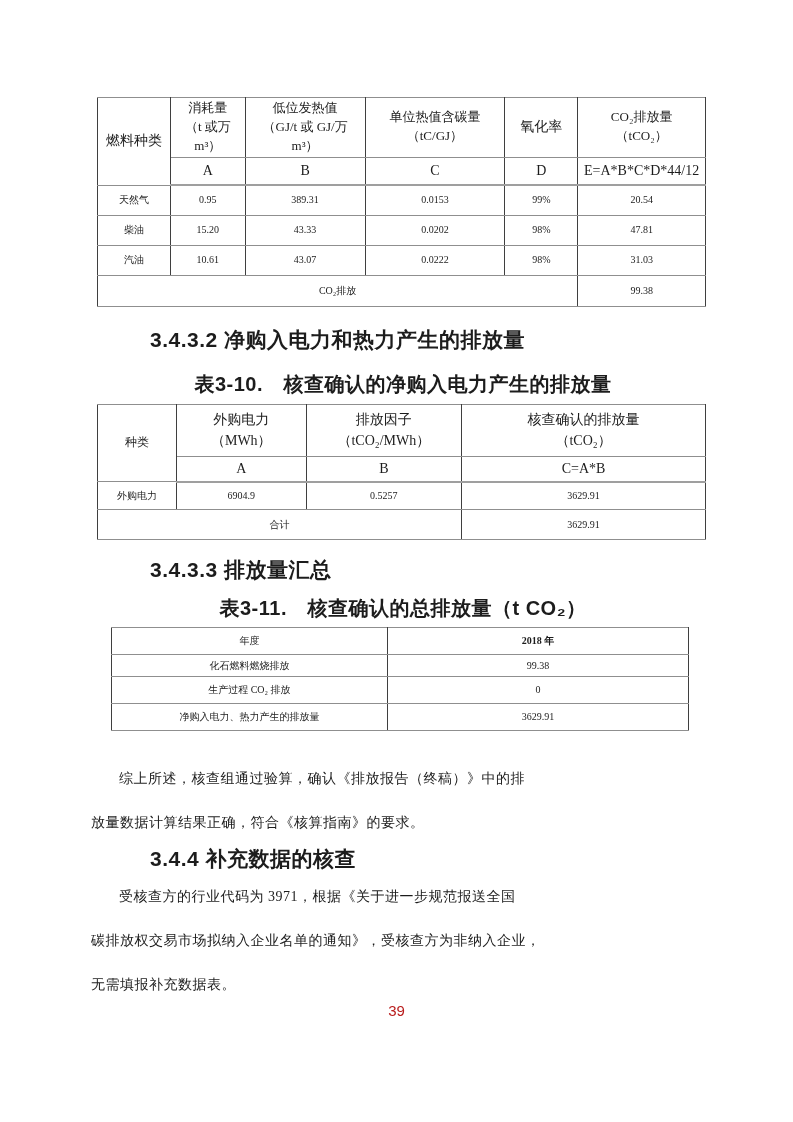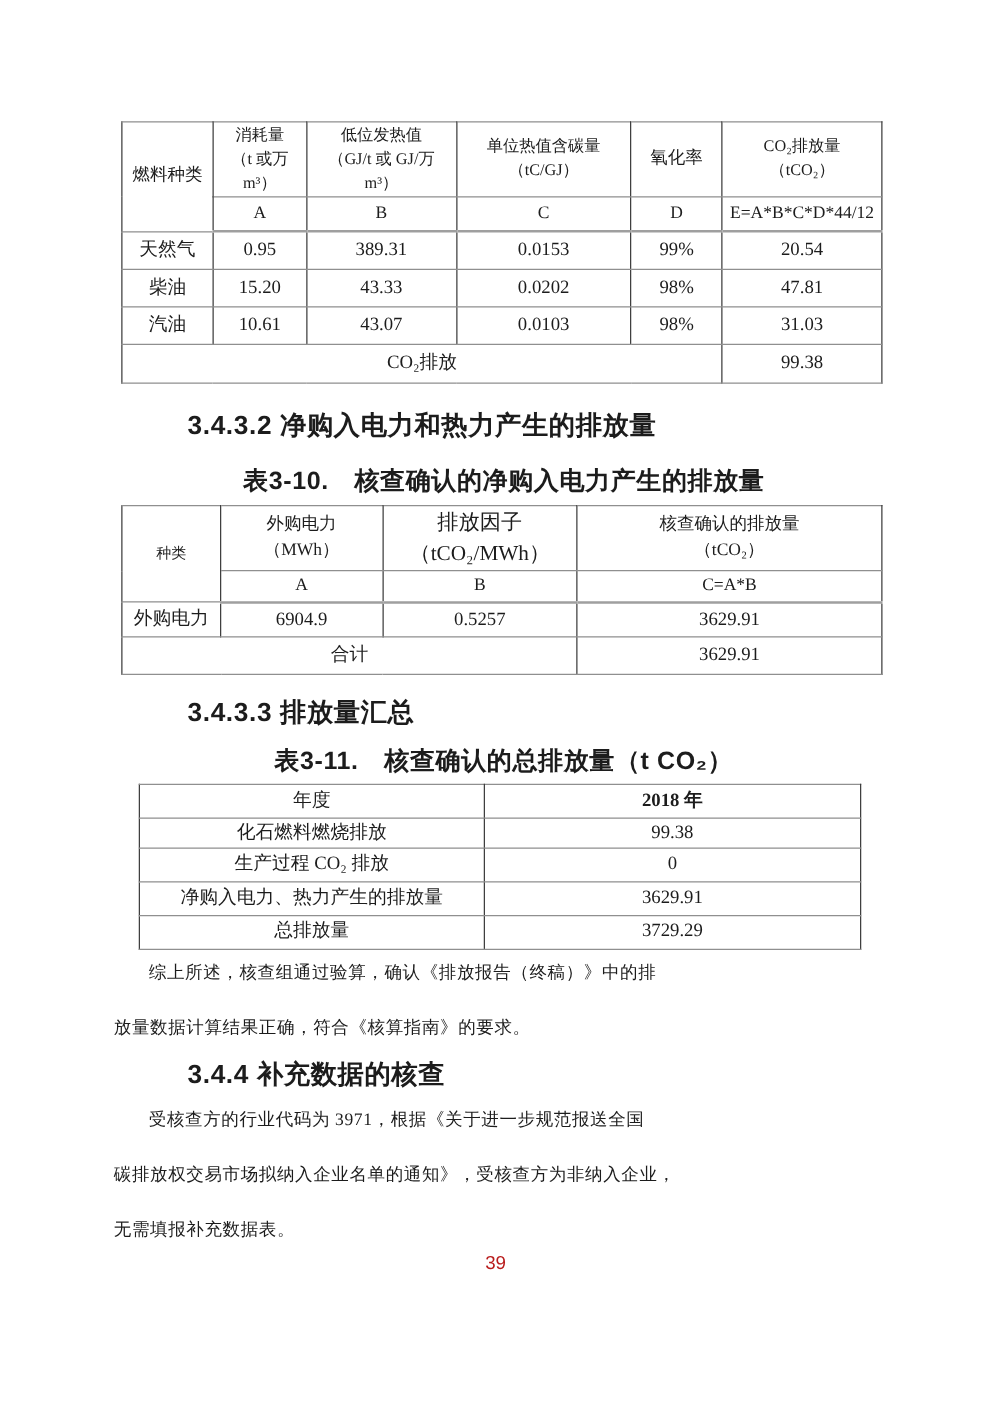--- a/index.html
+++ b/index.html
@@ -22,21 +22,21 @@
   table.tbl td {
     border-left: 1px solid #3f3f3f;
     border-right: 1px solid #3f3f3f;
     border-top: 1px solid #8f8f8f;
     border-bottom: 1px solid #8f8f8f;
     text-align: center;
     vertical-align: middle;
     white-space: pre-line;
     line-height: 1.38;
     padding: 1px 2px;
-    font-size: 15px;
+    font-size: 10px;
   }
   table.tbl tr.hdr1 td { font-size: 13px; line-height: 1.45; }
   table.tbl tr.hdr2 td { font-size: 14px; border-bottom: 2px solid #9f9f9f; }
   .bold-cell { font-weight: bold; font-size: 15px; }
   .heading {
     position: absolute;
     left: 150px;
     font-family: "Liberation Sans", "DejaVu Sans", sans-serif;
     font-weight: bold;
     font-size: 21px;
@@ -124,21 +124,21 @@
         <td>15.20</td>
         <td>43.33</td>
         <td>0.0202</td>
         <td>98%</td>
         <td>47.81</td>
       </tr>
       <tr style="height:30px;">
         <td>汽油</td>
         <td>10.61</td>
         <td>43.07</td>
-        <td>0.0103</td>
+        <td>0.0222</td>
         <td>98%</td>
         <td>31.03</td>
       </tr>
       <tr style="height:31px;">
         <td colspan="5">CO₂排放</td>
         <td>99.38</td>
       </tr>
     </tbody>
   </table>
 
@@ -151,21 +151,21 @@
       <col style="width:13%">
         <col style="width:21.3%">
         <col style="width:25.6%">
         <col style="width:40.1%">
     </colgroup>
     <tbody>
       <tr class="hdr1" style="height:52px;">
         <td rowspan="2" style="font-size:12px;">种类</td>
         <td style="font-size:14px;">外购电力
 （MWh）</td>
-        <td style="font-size:17px;">排放因子
+        <td style="font-size:14px;">排放因子
 （tCO₂/MWh）</td>
         <td style="font-size:14px;">核查确认的排放量
 （tCO₂）</td>
       </tr>
       <tr class="hdr2" style="height:25px;">
         <td>A</td>
         <td>B</td>
         <td>C=A*B</td>
       </tr>
       <tr style="height:28px;">
@@ -200,24 +200,20 @@
         <td>99.38</td>
       </tr>
       <tr style="height:27px;">
         <td>生产过程 CO₂ 排放</td>
         <td>0</td>
       </tr>
       <tr style="height:27px;">
         <td>净购入电力、热力产生的排放量</td>
         <td>3629.91</td>
       </tr>
-      <tr style="height:27px;">
-        <td>总排放量</td>
-        <td>3729.29</td>
-      </tr>
     </tbody>
   </table>
 
   <div class="para" style="top:757px;">综上所述，核查组通过验算，确认《排放报告（终稿）》中的排
 放量数据计算结果正确，符合《核算指南》的要求。</div>
 
   <div class="heading" style="top:845px;">3.4.4 补充数据的核查</div>
 
   <div class="para" style="top:875px;">受核查方的行业代码为 3971，根据《关于进一步规范报送全国
 碳排放权交易市场拟纳入企业名单的通知》，受核查方为非纳入企业，

